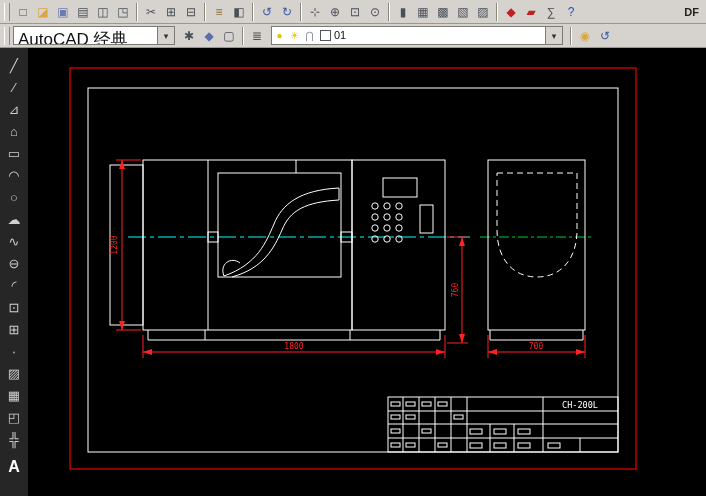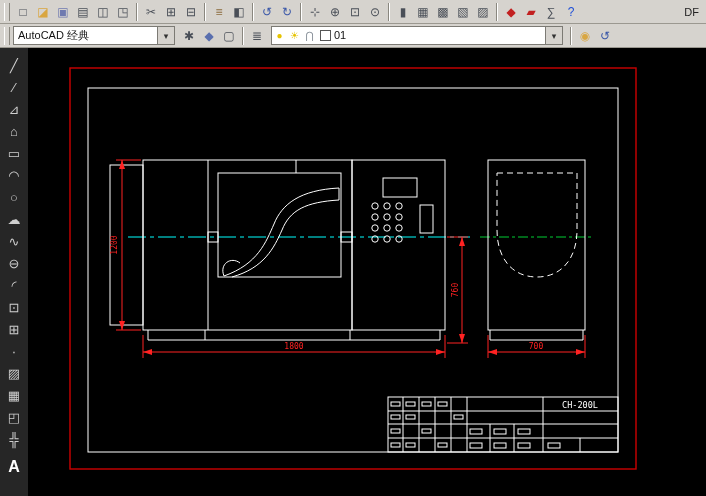--- a/index.html
+++ b/index.html
@@ -23,28 +23,28 @@
   }
   .tbgroup { display:flex; align-items:center; }
   .tbtn {
     width:20px; height:20px; display:flex; align-items:center; justify-content:center;
     font-size:12px; color:#4a4f58; cursor:default; user-select:none;
   }
   .tbsep {
     width:0; height:18px; margin:0 3px;
     border-left:1px solid #8a877f; border-right:1px solid #fff;
   }
-  .tb-right-label { margin-left:auto; font-size:11px; color:#222; padding-right:4px; font-weight:normal; }
+  .tb-right-label { margin-left:auto; font-size:11px; color:#222; padding-right:4px; font-weight:bold; }
 
   
   .combo {
     display:flex; height:19px; border:1px solid #7c7a74; background:#fff;
     align-items:stretch; box-sizing:border-box;
   }
-  .combo .val { padding:1px 4px 0 4px; font-size:11px; color:#111; flex:1; white-space:nowrap; overflow:hidden; }
+  .combo .val { padding:1px 4px 0 4px; font-size:17px; color:#111; flex:1; white-space:nowrap; overflow:hidden; }
   .combo .drop {
     width:16px; background:var(--toolbar-bg,#d6d3ce); border-left:1px solid #7c7a74;
     display:flex; align-items:center; justify-content:center; font-size:9px; color:#333;
   }
   .ws-combo { width:162px; margin-right:4px; }
   .layer-combo { width:292px; margin:0 4px; }
   .layer-combo .licon { width:15px; display:flex; align-items:center; justify-content:center; font-size:10px; }
   .yellow { color:var(--icon-yellow,#e6c300); }
   .gray { color:#7e8791; }
   .swatch { width:9px; height:9px; align-self:center; border:1px solid #555; background:#fff; margin:0 3px; }

